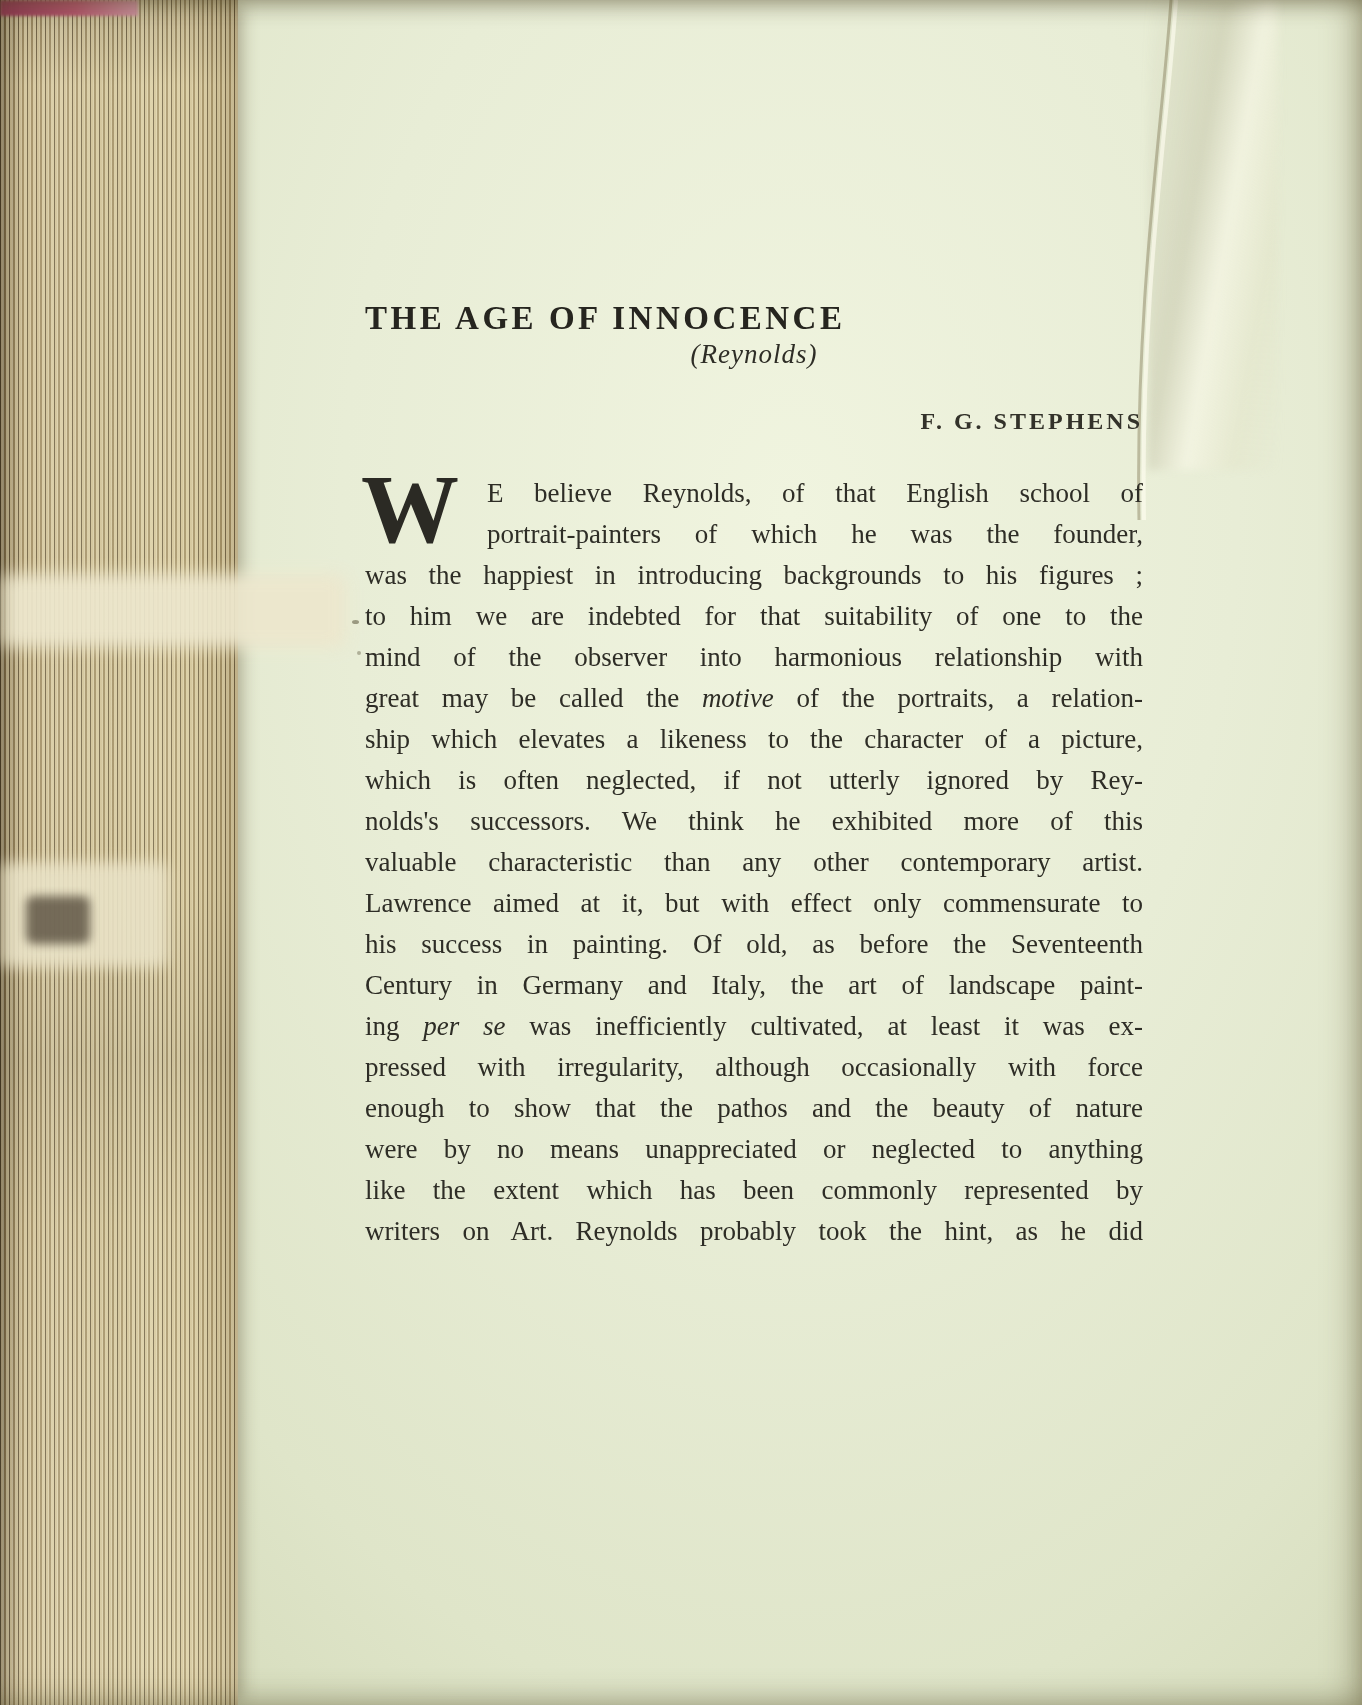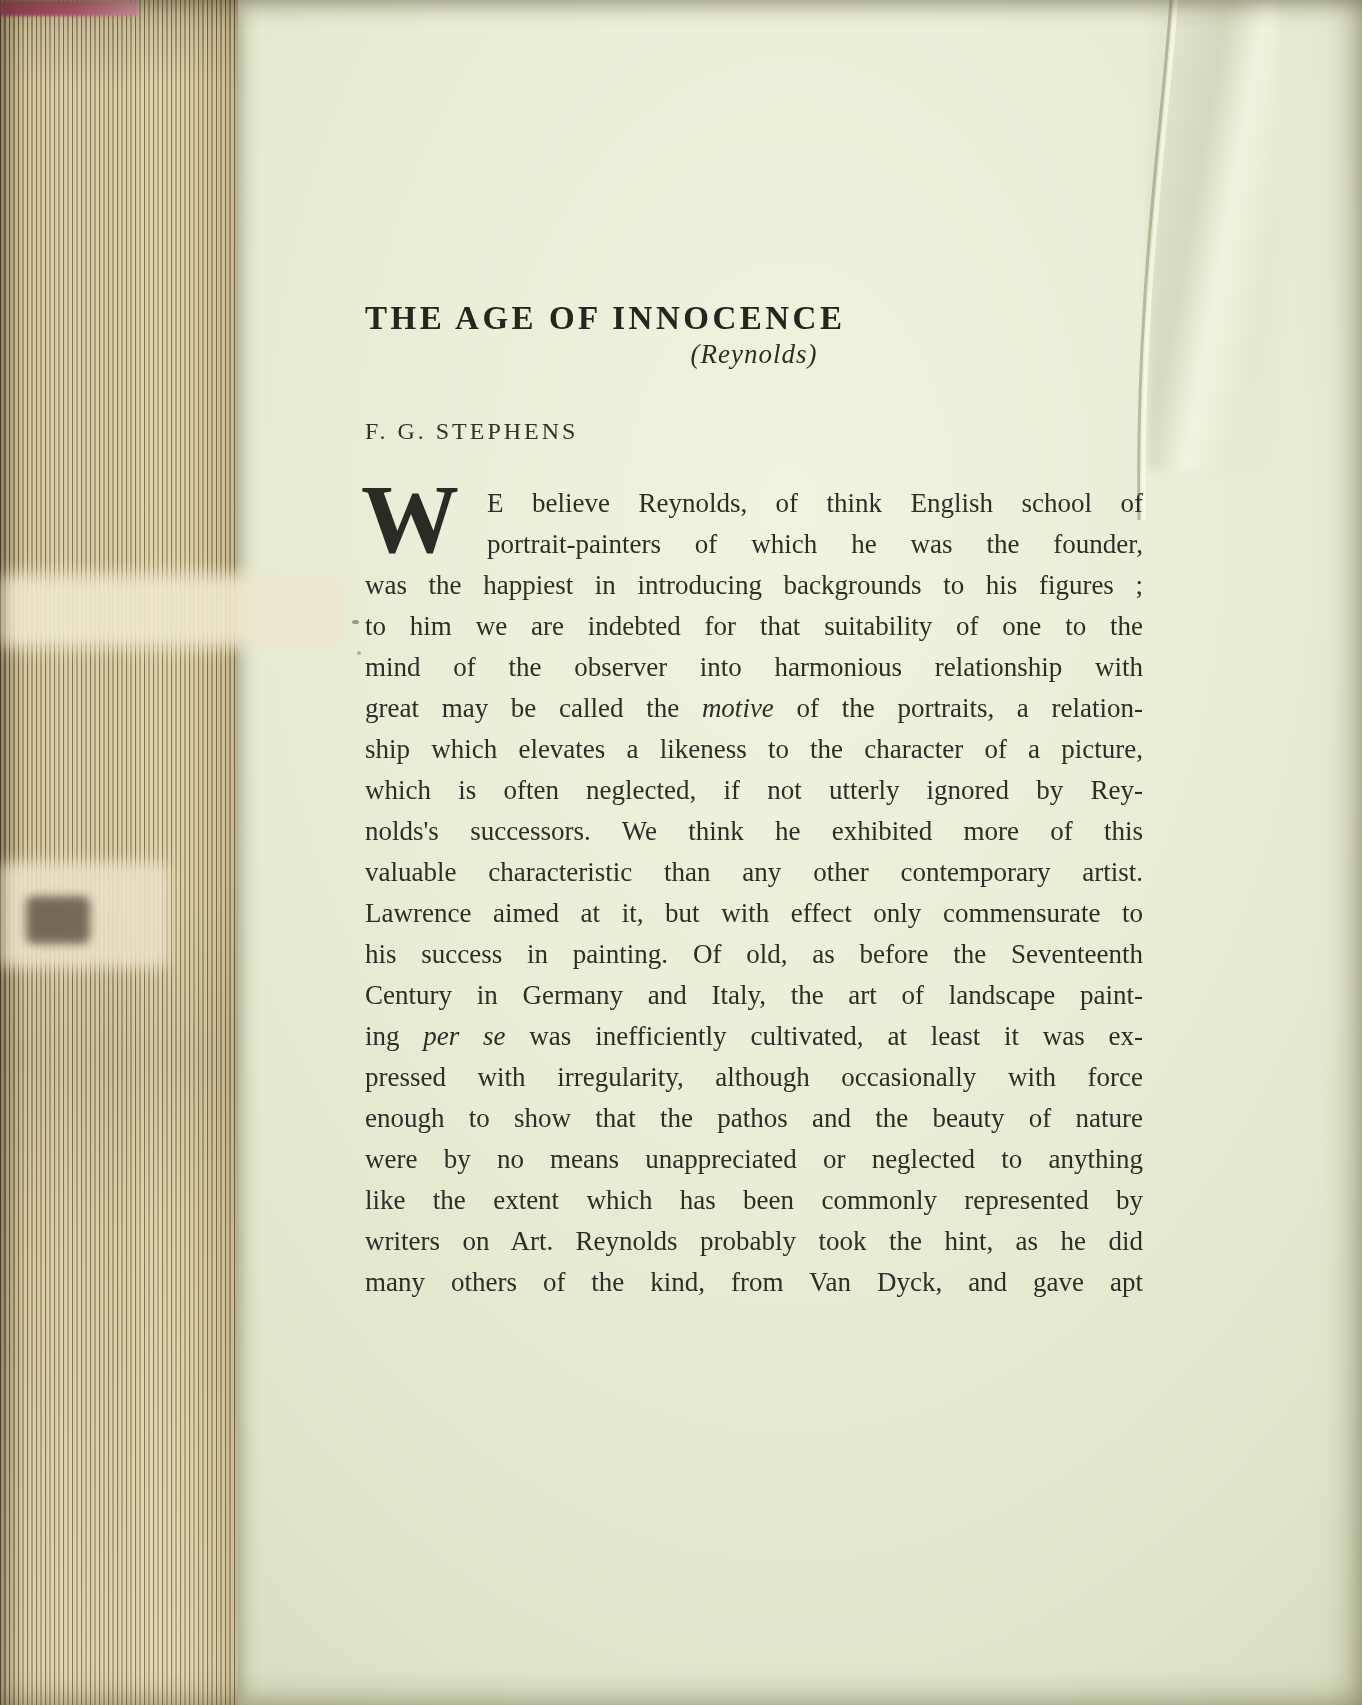--- a/index.html
+++ b/index.html
@@ -78,22 +78,22 @@
   }
   .title {
     font-weight:bold; font-size:33px;
     letter-spacing:3.5px; color:#26251f;
   }
   .subtitle {
     text-align:center; font-style:italic; font-size:27px;
     margin-top:2px; letter-spacing:1px;
   }
   .author {
-    text-align:left; font-weight:normal; font-size:24px;
-    letter-spacing:3px; margin-top:48px; color:#33322a;
+    text-align:right; font-weight:bold; font-size:24px;
+    letter-spacing:3px; margin-top:38px; color:#33322a;
   }
   .body-lines {
     margin-top:38px; font-size:27px; line-height:41px; position:relative;
     word-spacing:1px;
   }
   .line {
     text-align:justify; text-align-last:justify; -moz-text-align-last:justify;
     height:41px; overflow:hidden;
   }
   .line.indent { padding-left:122px; }
@@ -124,37 +124,36 @@
     <path d="M101 0 C 93 120, 65 300, 69 520" stroke="rgba(255,253,240,0.75)" stroke-width="4" fill="none"></path>
   </svg>
 
   <div class="text-block">
     <div class="title">THE AGE OF INNOCENCE</div>
     <div class="subtitle">(Reynolds)</div>
     <div class="author">F. G. STEPHENS</div>
     <div class="body-lines">
       <span class="dropcap">W</span>
 
-    <div class="line indent"><span>E believe Reynolds, of think English school of</span></div>
+    <div class="line indent"><span>E believe Reynolds, of that English school of</span></div>
         <div class="line indent"><span>portrait-painters of which he was the founder,</span></div>
         <div class="line"><span>was the happiest in introducing backgrounds to his figures ;</span></div>
         <div class="line"><span>to him we are indebted for that suitability of one to the</span></div>
         <div class="line"><span>mind of the observer into harmonious relationship with</span></div>
         <div class="line"><span>great may be called the </span><span class="it">motive</span><span> of the portraits, a relation-</span></div>
         <div class="line"><span>ship which elevates a likeness to the character of a picture,</span></div>
         <div class="line"><span>which is often neglected, if not utterly ignored by Rey-</span></div>
         <div class="line"><span>nolds's successors.  We think he exhibited more of this</span></div>
         <div class="line"><span>valuable characteristic than any other contemporary artist.</span></div>
         <div class="line"><span>Lawrence aimed at it, but with effect only commensurate to</span></div>
         <div class="line"><span>his success in painting.  Of old, as before the Seventeenth</span></div>
         <div class="line"><span>Century in Germany and Italy, the art of landscape paint-</span></div>
         <div class="line"><span>ing </span><span class="it">per se</span><span> was inefficiently cultivated, at least it was ex-</span></div>
         <div class="line"><span>pressed with irregularity, although occasionally with force</span></div>
         <div class="line"><span>enough to show that the pathos and the beauty of nature</span></div>
         <div class="line"><span>were by no means unappreciated or neglected to anything</span></div>
         <div class="line"><span>like the extent which has been commonly represented by</span></div>
         <div class="line"><span>writers on Art.  Reynolds probably took the hint, as he did</span></div>
-        <div class="line"><span>many others of the kind, from Van Dyck, and gave apt</span></div>
       </div>
   </div>
 
   <div class="vignette"></div>
 </div>
 
 </body></html>

